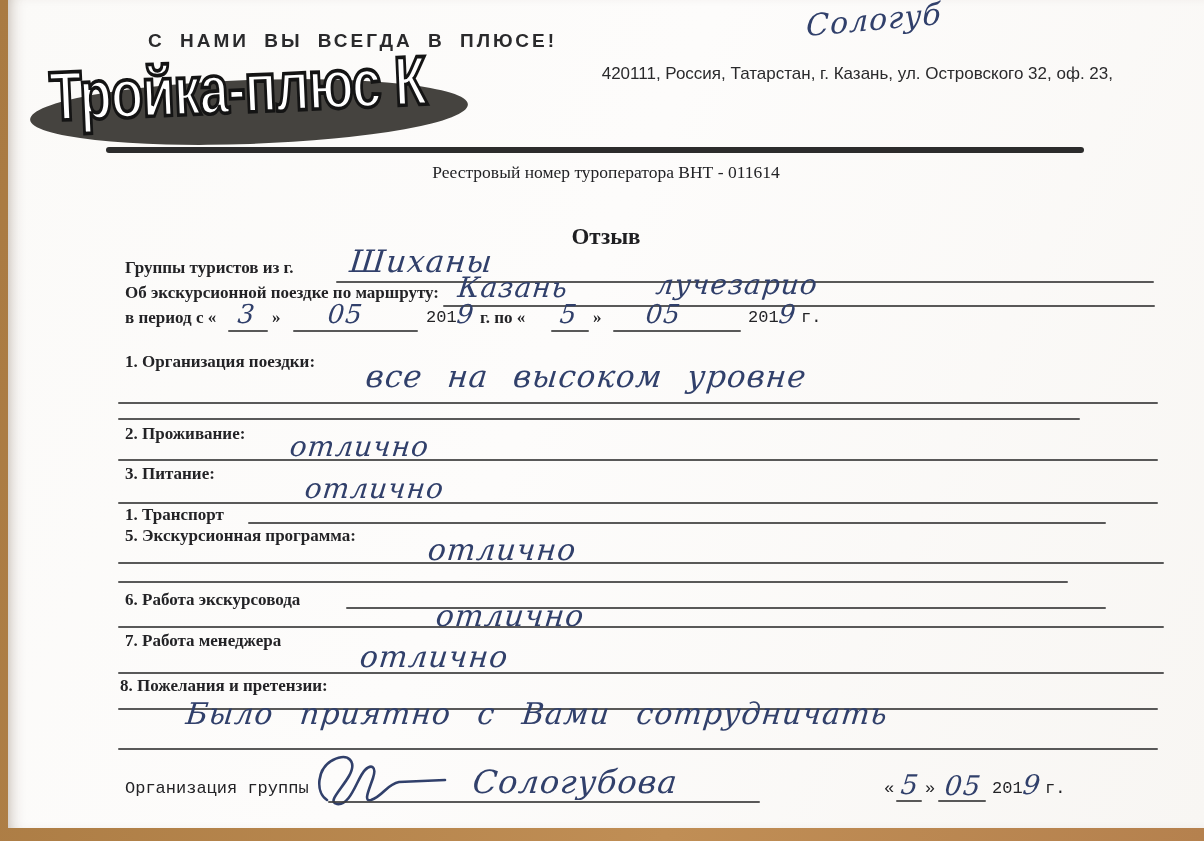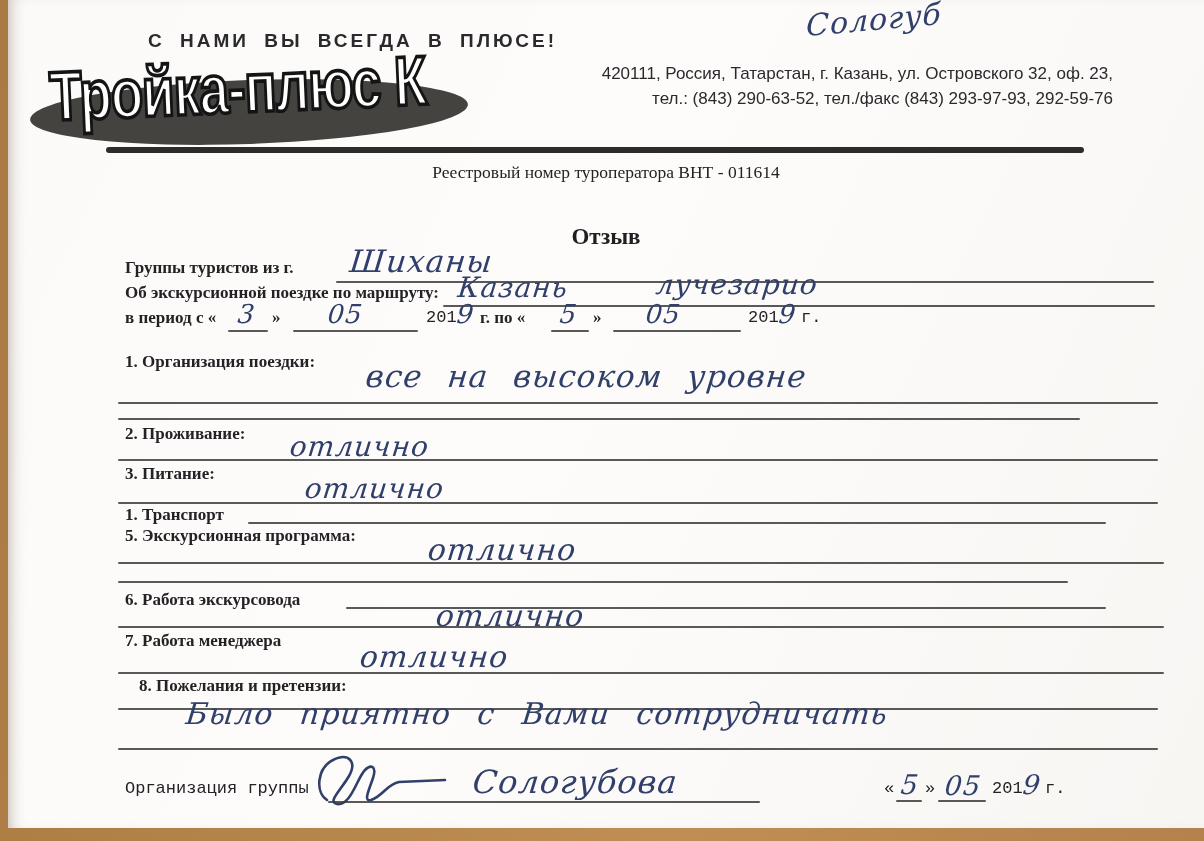--- a/index.html
+++ b/index.html
@@ -39,21 +39,20 @@
 
     <div class="abs slogan" style="left:140px;top:30px;">С НАМИ ВЫ ВСЕГДА В ПЛЮСЕ!</div>
 
     <div class="logo-ellipse" style="left:22px;top:80px;width:438px;height:64px;"></div>
     <div class="logo-text" style="left:40px;top:56px;">Тройка-плюс К</div>
 
     <div class="abs hw" style="left:798px;top:2px;font-size:30px;transform:rotate(-5deg) skewX(-6deg);">Сологуб</div>
 
     <div class="abs addr" style="left:488px;top:62px;width:617px;">
       <div>420111, Россия, Татарстан, г. Казань, ул. Островского 32, оф. 23,</div>
-      <div>тел.: (843) 290-63-52, тел./факс (843) 293-97-93, 292-59-76</div>
     </div>
 
     <div class="thickrule" style="left:98px;top:147px;width:978px;"></div>
     <div class="abs registry" style="left:0;top:162px;width:1196px;text-align:center;">Реестровый номер туроператора ВНТ - 011614</div>
 
     <div class="abs title" style="left:0;top:224px;width:1196px;text-align:center;">Отзыв</div>
 
     <div class="abs label" style="left:117px;top:258px;">Группы туристов из г.</div>
     <div class="abs hw" style="left:342px;top:243px;font-size:31px;">Шиханы</div>
     <div class="rule" style="left:328px;top:281px;width:818px;"></div>
@@ -104,21 +103,21 @@
 
     <div class="abs label" style="left:117px;top:590px;">6. Работа экскурсовода</div>
     <div class="rule" style="left:338px;top:607px;width:760px;"></div>
     <div class="abs hw" style="left:428px;top:598px;font-size:30px;">отлично</div>
     <div class="rule" style="left:110px;top:626px;width:1046px;"></div>
 
     <div class="abs label" style="left:117px;top:631px;">7. Работа менеджера</div>
     <div class="abs hw" style="left:352px;top:639px;font-size:30px;">отлично</div>
     <div class="rule" style="left:110px;top:672px;width:1046px;"></div>
 
-    <div class="abs label" style="left:131px;top:676px;">8. Пожелания и претензии:</div>
+    <div class="abs label" style="left:112px;top:676px;">8. Пожелания и претензии:</div>
     <div class="rule" style="left:110px;top:708px;width:1040px;"></div>
     <div class="abs hw" style="left:178px;top:696px;font-size:30px;word-spacing:16px;">Было приятно с Вами сотрудничать</div>
     <div class="rule" style="left:110px;top:748px;width:1040px;"></div>
 
     <div class="abs plain" style="left:117px;top:779px;">Организация группы</div>
     <svg class="abs" style="left:305px;top:750px;" width="140" height="62" viewBox="0 0 140 62">
       <path d="M14,50 C2,42 4,18 20,10 C36,2 44,12 36,26 C28,40 14,52 24,54 C38,56 44,28 52,20 C58,14 64,16 60,28 C56,40 50,52 58,50 C70,46 74,34 86,32 L132,30" fill="none" stroke="#31406b" stroke-width="2.6" stroke-linecap="round"></path>
     </svg>
     <div class="rule" style="left:320px;top:801px;width:432px;"></div>
     <div class="abs hw" style="left:465px;top:763px;font-size:32px;">Сологубова</div>

